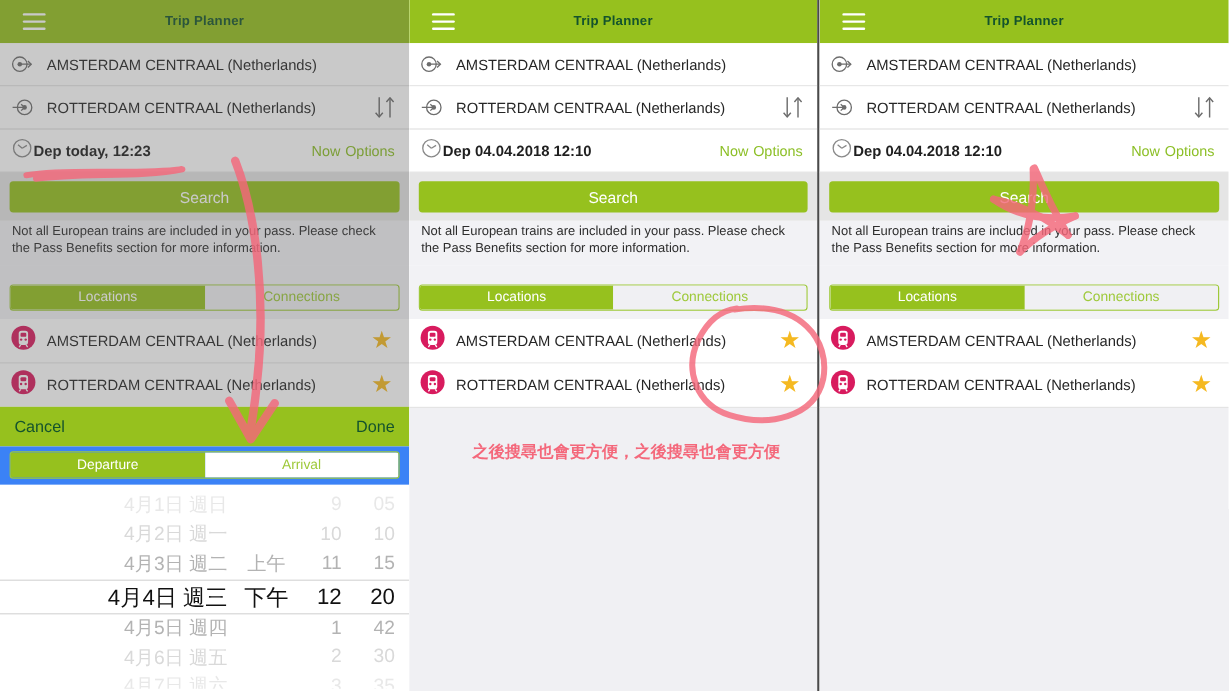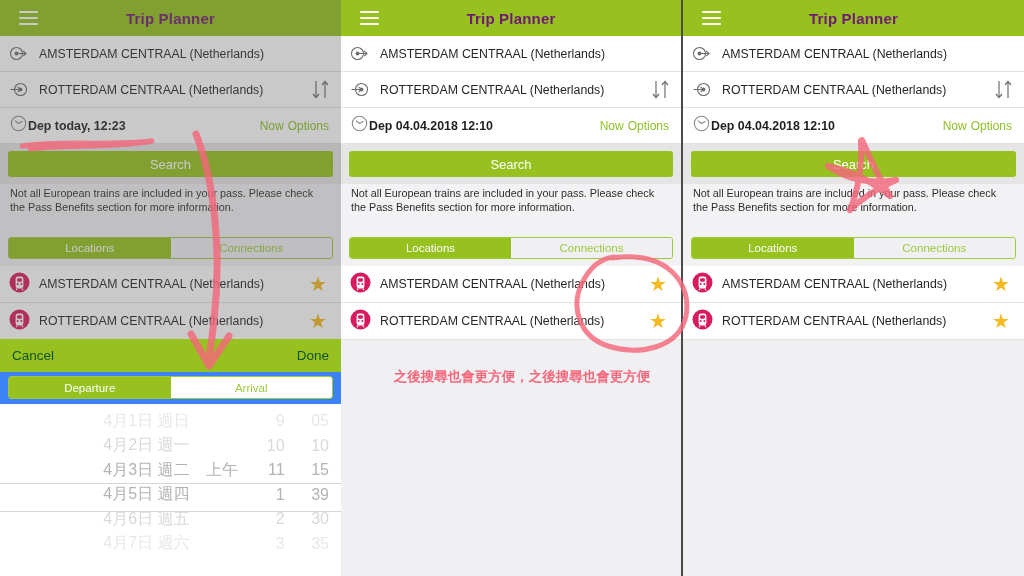--- a/index.html
+++ b/index.html
@@ -26,22 +26,22 @@
     height: 36px; background: #96c11e;
     display: flex; align-items: center; position: relative;
   }
   .hamburger {
     position: absolute; left: 19px; top: 50%; transform: translateY(-50%);
     width: 19px; height: 14px; display: flex; flex-direction: column;
     justify-content: space-between; cursor: pointer;
   }
   .hamburger i { display: block; height: 2px; background: #ffffff; border-radius: 1px; }
   .appbar-title {
-    width: 100%; text-align: center; color: #701a75;
-    font-size: 15px; font-weight: bold; letter-spacing: .2px;
+    width: 100%; text-align: center; color: #14532d;
+    font-size: 11px; font-weight: bold; letter-spacing: .2px;
   }
 
   
   .row {
     height: 36px; display: flex; align-items: center;
     padding: 0 10px 0 9px; border-bottom: 1px solid #e2e2e2;
     background: #ffffff; position: relative;
   }
   .row .ico { width: 30px; flex: 0 0 30px; display: flex; align-items: center; justify-content: flex-start; }
   .row .txt { font-size: 12.3px; color: #262626; white-space: nowrap; }
@@ -262,25 +262,31 @@
             <span class="c-ampm"></span>
             <span class="c-hour">10</span>
             <span class="c-min">10</span>
           </div>
           <div class="prow">
             <span class="c-date">4月3日 週二</span>
             <span class="c-ampm">上午</span>
             <span class="c-hour">11</span>
             <span class="c-min">15</span>
           </div>
+          <div class="prow sel">
+            <span class="c-date">4月4日 週三</span>
+            <span class="c-ampm">下午</span>
+            <span class="c-hour">12</span>
+            <span class="c-min">20</span>
+          </div>
           <div class="prow">
             <span class="c-date">4月5日 週四</span>
             <span class="c-ampm"></span>
             <span class="c-hour">1</span>
-            <span class="c-min">39</span>
+            <span class="c-min">42</span>
           </div>
           <div class="prow f1">
             <span class="c-date">4月6日 週五</span>
             <span class="c-ampm"></span>
             <span class="c-hour">2</span>
             <span class="c-min">30</span>
           </div>
           <div class="prow f2">
             <span class="c-date">4月7日 週六</span>
             <span class="c-ampm"></span>

